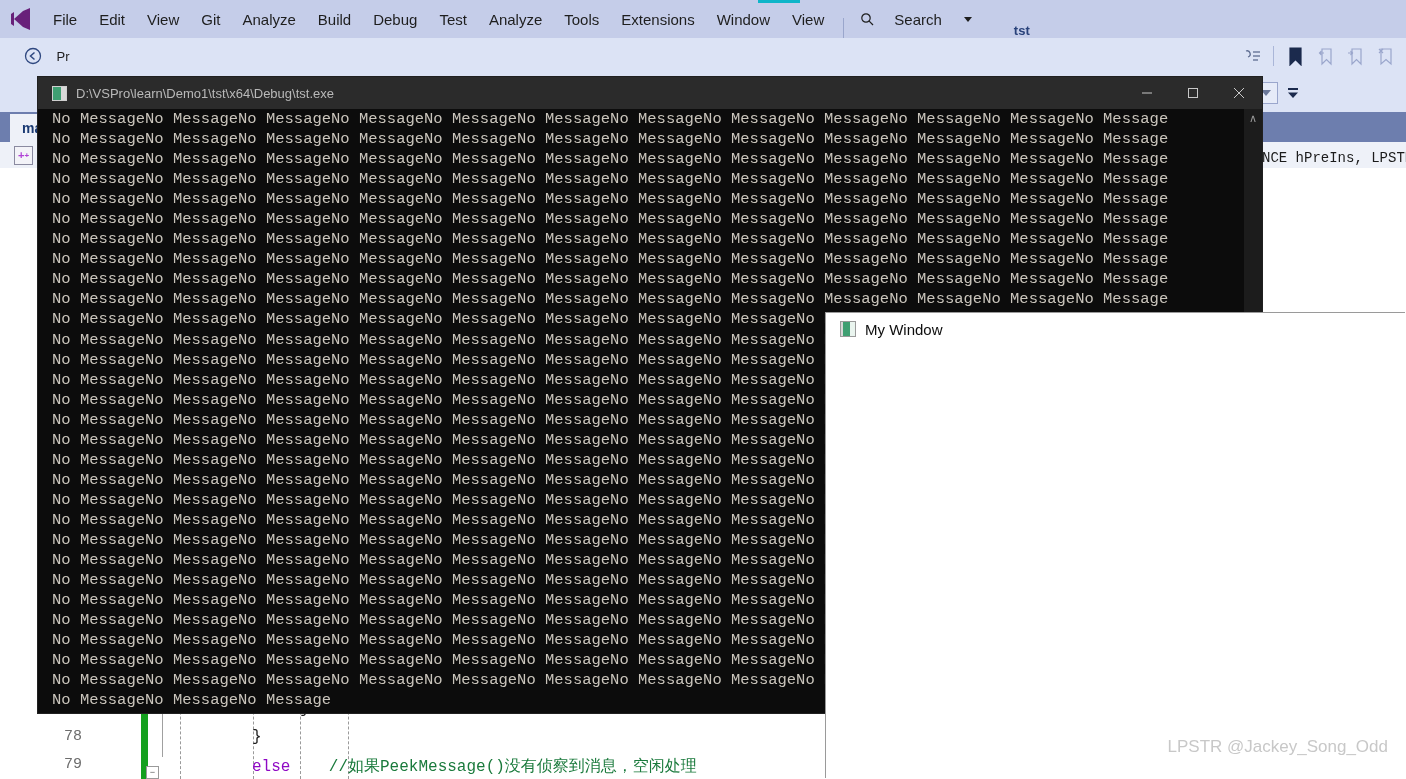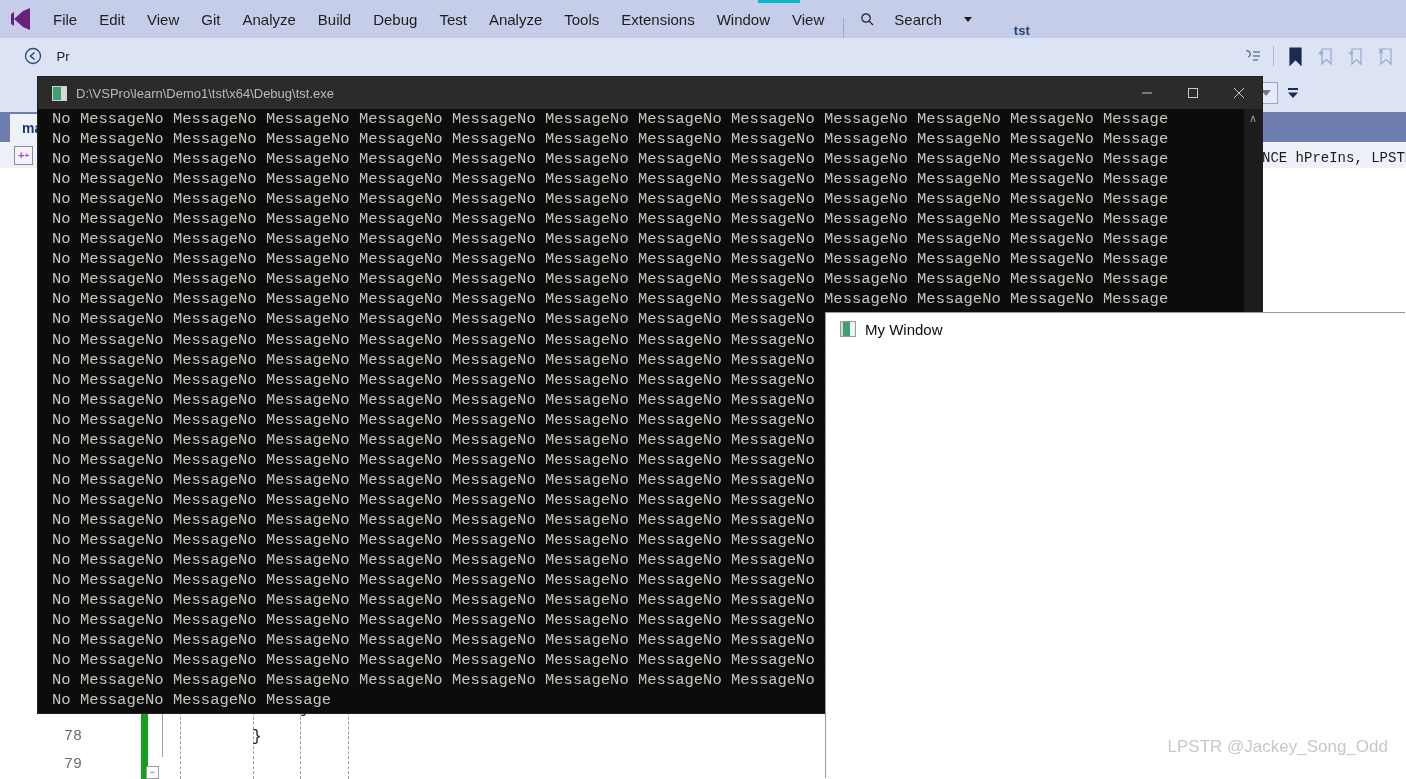--- a/index.html
+++ b/index.html
@@ -292,20 +292,21 @@
       <div class="code-text" style="margin-left:204px;"><span class="pn">}</span></div>
     </div>
 
     <div class="code-row">
       <div class="lineno">78</div>
       <div class="code-text" style="margin-left:156px;"><span class="pn">}</span></div>
     </div>
 
     <div class="code-row">
       <div class="lineno">79</div>
+      <div class="code-text" style="margin-left:156px;"><span class="kw">else</span><span class="pn">    </span><span class="cmt">//如果PeekMessage()没有侦察到消息，空闲处理</span></div>
     </div>
   </div>
 
 </div>
 
 <div id="console-win">
   <div id="console-title">
     <div id="console-app-icon"></div>
     <div id="console-path">D:\VSPro\learn\Demo1\tst\x64\Debug\tst.exe</div>
     <div class="win-btns">

